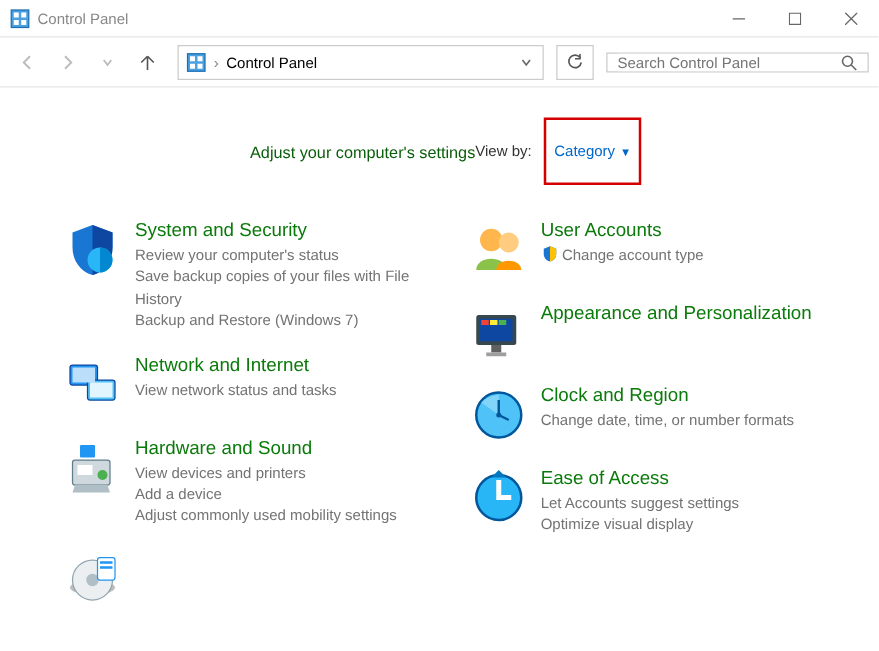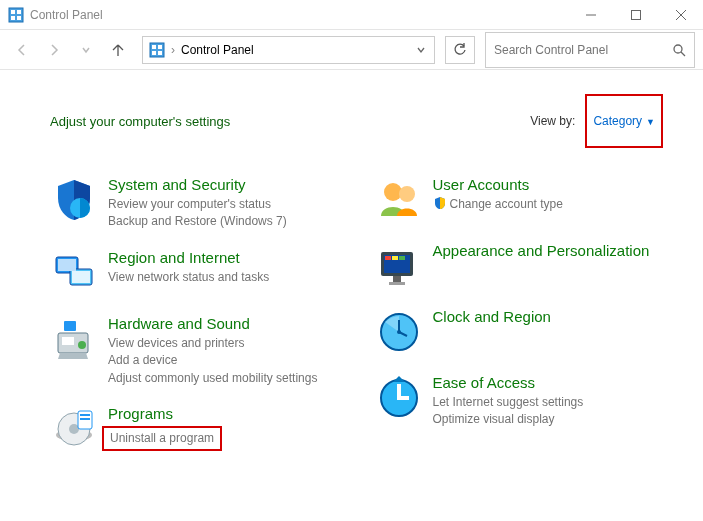--- a/index.html
+++ b/index.html
@@ -55,40 +55,40 @@
     }
     .address-bar .mini-icon { width: 16px; height: 16px; }
     .address-bar .chev { position: absolute; right: 8px; color: #666; }
     .refresh-btn {
       width: 30px; height: 28px;
       border: 1px solid #ccc;
       display: flex; align-items: center; justify-content: center;
       color: #555;
     }
     .search-box {
-      width: 210px; height: 36px;
+      width: 210px; height: 16px;
       border: 1px solid #ccc;
       display: flex; align-items: center;
       padding: 0 8px;
       color: #888;
       position: relative;
       margin-left: 6px;
     }
     .search-box input {
       border: none; outline: none; flex: 1;
       font-family: inherit; font-size: 12px;
       color: #333;
     }
     .search-box .mag { position: absolute; right: 8px; color: #666; }
     .content {
       padding: 24px 40px 0 50px;
     }
     .top-row {
       display: flex;
-      justify-content: space-between;
+      justify-content: center;
       align-items: center;
       margin-bottom: 28px;
     }
     .adjust-heading {
       color: #0a5e0a;
       font-size: 13px;
     }
     .viewby { color: #333; display: flex; align-items: center; gap: 10px; }
     .viewby .link { color: #0066cc; position: relative; }
     .viewby .link .caret { font-size: 9px; margin-left: 4px; }
@@ -245,35 +245,36 @@
               <path d="M24 4 L40 10 L40 22 C40 34 32 42 24 44 C16 42 8 34 8 22 L8 10 Z" fill="#1976d2"></path>
               <path d="M24 4 L40 10 L40 22 C40 34 32 42 24 44 L24 4 Z" fill="#0d47a1"></path>
               <circle cx="30" cy="32" r="10" fill="#29b6f6"></circle>
               <path d="M30 22 A10 10 0 0 1 30 42 Z" fill="#0288d1"></path>
             </svg>
           </div>
           <div class="cat-body">
             <div class="cat-title">System and Security</div>
             <div class="cat-links">
               <a href="#">Review your computer's status</a>
+              <a href="#">Save backup copies of your files with File History</a>
               <a href="#">Backup and Restore (Windows 7)</a>
             </div>
           </div>
         </div>
         <div class="cat">
           <div class="cat-icon">
             <svg width="48" height="48">
               <rect x="6" y="8" width="22" height="16" rx="2" fill="#2196f3" stroke="#0d47a1"></rect>
               <rect x="20" y="20" width="22" height="16" rx="2" fill="#4fc3f7" stroke="#0d47a1"></rect>
               <rect x="8" y="10" width="18" height="12" fill="#bbdefb"></rect>
               <rect x="22" y="22" width="18" height="12" fill="#e1f5fe"></rect>
             </svg>
           </div>
           <div class="cat-body">
-            <div class="cat-title">Region and Internet</div>
+            <div class="cat-title">Network and Internet</div>
             <div class="cat-links">
               <a href="#">View network status and tasks</a>
             </div>
           </div>
         </div>
         <div class="cat">
           <div class="cat-icon">
             <svg width="48" height="48">
               <rect x="8" y="18" width="30" height="20" rx="2" fill="#cfd8dc" stroke="#607d8b"></rect>
               <rect x="12" y="22" width="12" height="8" fill="#fff"></rect>
@@ -294,24 +295,20 @@
         <div class="cat">
           <div class="cat-icon">
             <svg width="48" height="48">
               <ellipse cx="24" cy="30" rx="18" ry="6" fill="#bdbdbd"></ellipse>
               <circle cx="24" cy="24" r="16" fill="#eceff1" stroke="#90a4ae"></circle>
               <circle cx="24" cy="24" r="5" fill="#b0bec5"></circle>
               <rect x="28" y="6" width="14" height="18" rx="2" fill="#fff" stroke="#2196f3"></rect>
               <rect x="30" y="9" width="10" height="2" fill="#2196f3"></rect>
               <rect x="30" y="13" width="10" height="2" fill="#2196f3"></rect>
             </svg>
-          </div>
-          <div class="cat-body">
-            <div class="cat-title">Programs</div>
-            <div class="cat-links"><span class="highlight-red"><a href="#">Uninstall a program</a></span></div>
           </div>
         </div>
       </div>
     <div class="col" id="col1">
         <div class="cat">
           <div class="cat-icon">
             <svg width="48" height="48">
               <circle cx="18" cy="16" r="9" fill="#ffb74d"></circle>
               <path d="M6 40 C6 28 30 28 30 40 Z" fill="#8bc34a"></path>
               <circle cx="32" cy="18" r="8" fill="#ffcc80"></circle>
@@ -351,34 +348,37 @@
               <circle cx="24" cy="24" r="18" fill="#4fc3f7"></circle>
               <circle cx="24" cy="24" r="18" fill="none" stroke="#01579b" stroke-width="2"></circle>
               <path d="M10 14 C14 10 20 8 24 8 L24 24 Z" fill="#81d4fa"></path>
               <path d="M24 24 L24 12" stroke="#01579b" stroke-width="2"></path>
               <path d="M24 24 L32 28" stroke="#01579b" stroke-width="2"></path>
               <circle cx="24" cy="24" r="2" fill="#01579b"></circle>
             </svg>
           </div>
           <div class="cat-body">
             <div class="cat-title">Clock and Region</div>
+            <div class="cat-links">
+              <a href="#">Change date, time, or number formats</a>
+            </div>
           </div>
         </div>
         <div class="cat">
           <div class="cat-icon">
             <svg width="48" height="48">
               <circle cx="24" cy="24" r="18" fill="#29b6f6"></circle>
               <circle cx="24" cy="24" r="18" fill="none" stroke="#01579b" stroke-width="2"></circle>
               <path d="M24 10 L24 24 L34 24" stroke="#fff" stroke-width="4" fill="none"></path>
               <path d="M18 8 L24 2 L30 8" fill="#0277bd"></path>
             </svg>
           </div>
           <div class="cat-body">
             <div class="cat-title">Ease of Access</div>
             <div class="cat-links">
-              <a href="#">Let Internet suggest settings</a>
+              <a href="#">Let Accounts suggest settings</a>
               <a href="#">Optimize visual display</a>
             </div>
           </div>
         </div>
       </div>
   </div>
 </div>
 
 </body></html>

